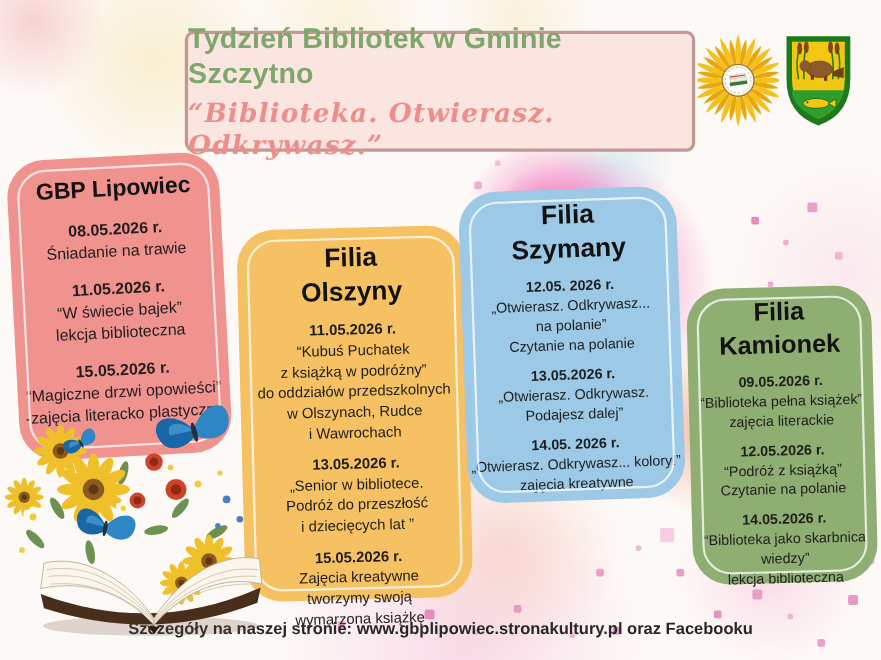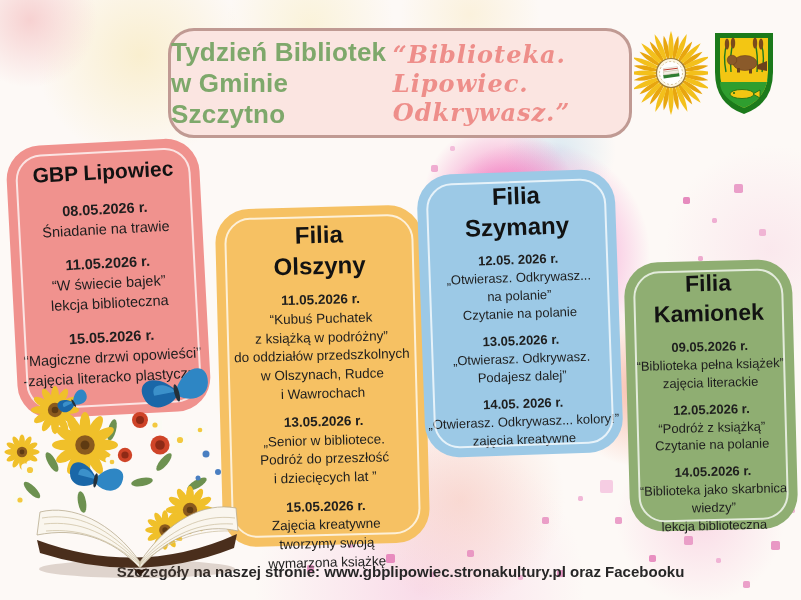--- a/index.html
+++ b/index.html
@@ -33,22 +33,22 @@
       606px 486px 0 6px rgba(242,182,216,.65), 310px 568px 0 3px rgba(224,111,176,.7),
       350px 545px 0 2px rgba(235,156,202,.7), 390px 558px 0 4px rgba(223,102,172,.7),
       432px 574px 0 2px rgba(235,156,202,.7), 470px 553px 0 3px rgba(226,122,182,.7),
       520px 577px 0 2px rgba(235,156,202,.7), 560px 573px 0 3px rgba(224,111,176,.7),
       618px 520px 0 3px rgba(226,122,182,.7), 652px 558px 0 3px rgba(223,102,172,.7),
       688px 540px 0 4px rgba(224,111,176,.6), 718px 560px 0 2px rgba(235,156,202,.7),
       746px 584px 0 3px rgba(226,122,182,.7), 775px 545px 0 4px rgba(224,111,176,.7),
       792px 510px 0 2px rgba(235,156,202,.7);
   }
   .header-box{position:absolute;left:168px;top:28px;width:458px;height:104px;z-index:2;
-    background:#fbe5e1;border:3px solid #c09a93;border-radius:26px;
-    display:flex;flex-direction:row;justify-content:center;align-items:center;gap:6px;}
+    background:#fbe5e1;border:3px solid #c09a93;border-radius:8px;
+    display:flex;flex-direction:column;justify-content:center;align-items:center;gap:6px;}
   .header-title{font-size:26px;font-weight:bold;color:#7ea86b;letter-spacing:.2px;}
   .header-subtitle{font-family:"DejaVu Serif","Liberation Serif",serif;font-style:italic;
     font-weight:bold;font-size:24px;color:#ee8e8a;letter-spacing:1px;}
   .logo{position:absolute;z-index:3;}
   .card{position:absolute;z-index:2;border-radius:34px;color:#1e1e1e;text-align:center;box-sizing:border-box;}
   .card::before{content:"";position:absolute;inset:9px;border:2px solid rgba(255,255,255,.75);
     border-radius:26px;pointer-events:none;}
   .card-title{font-weight:bold;color:#121212;line-height:1.3;}
   .event{line-height:1.38;}
   .date{font-weight:bold;}
@@ -69,21 +69,21 @@
   .book-art{position:absolute;left:-8px;top:362px;z-index:4;}
 </style>
 </head>
 <body>
 
 <div class="canvas">
   <div class="dots"></div>
 
   <div class="header-box">
     <div class="header-title">Tydzień Bibliotek w Gminie Szczytno</div>
-    <div class="header-subtitle">“Biblioteka. Lipowiec. Odkrywasz.”</div>
+    <div class="header-subtitle">“Biblioteka. Otwierasz. Odkrywasz.”</div>
   </div>
 
   <div class="logo" style="left:634px;top:26px;">
     <svg width="74" height="92" viewBox="0 0 74 92">
       <g transform="translate(37,47)">
         <g fill="#e8a60f">
           <path d="M0,-10 C3,-20 3,-30 0,-38 C-3,-30 -3,-20 0,-10 Z" transform="rotate(11)"></path>
           <path d="M0,-10 C3,-20 3,-30 0,-38 C-3,-30 -3,-20 0,-10 Z" transform="rotate(34)"></path>
           <path d="M0,-10 C3,-20 3,-30 0,-38 C-3,-30 -3,-20 0,-10 Z" transform="rotate(56)"></path>
           <path d="M0,-10 C3,-20 3,-30 0,-38 C-3,-30 -3,-20 0,-10 Z" transform="rotate(79)"></path>

